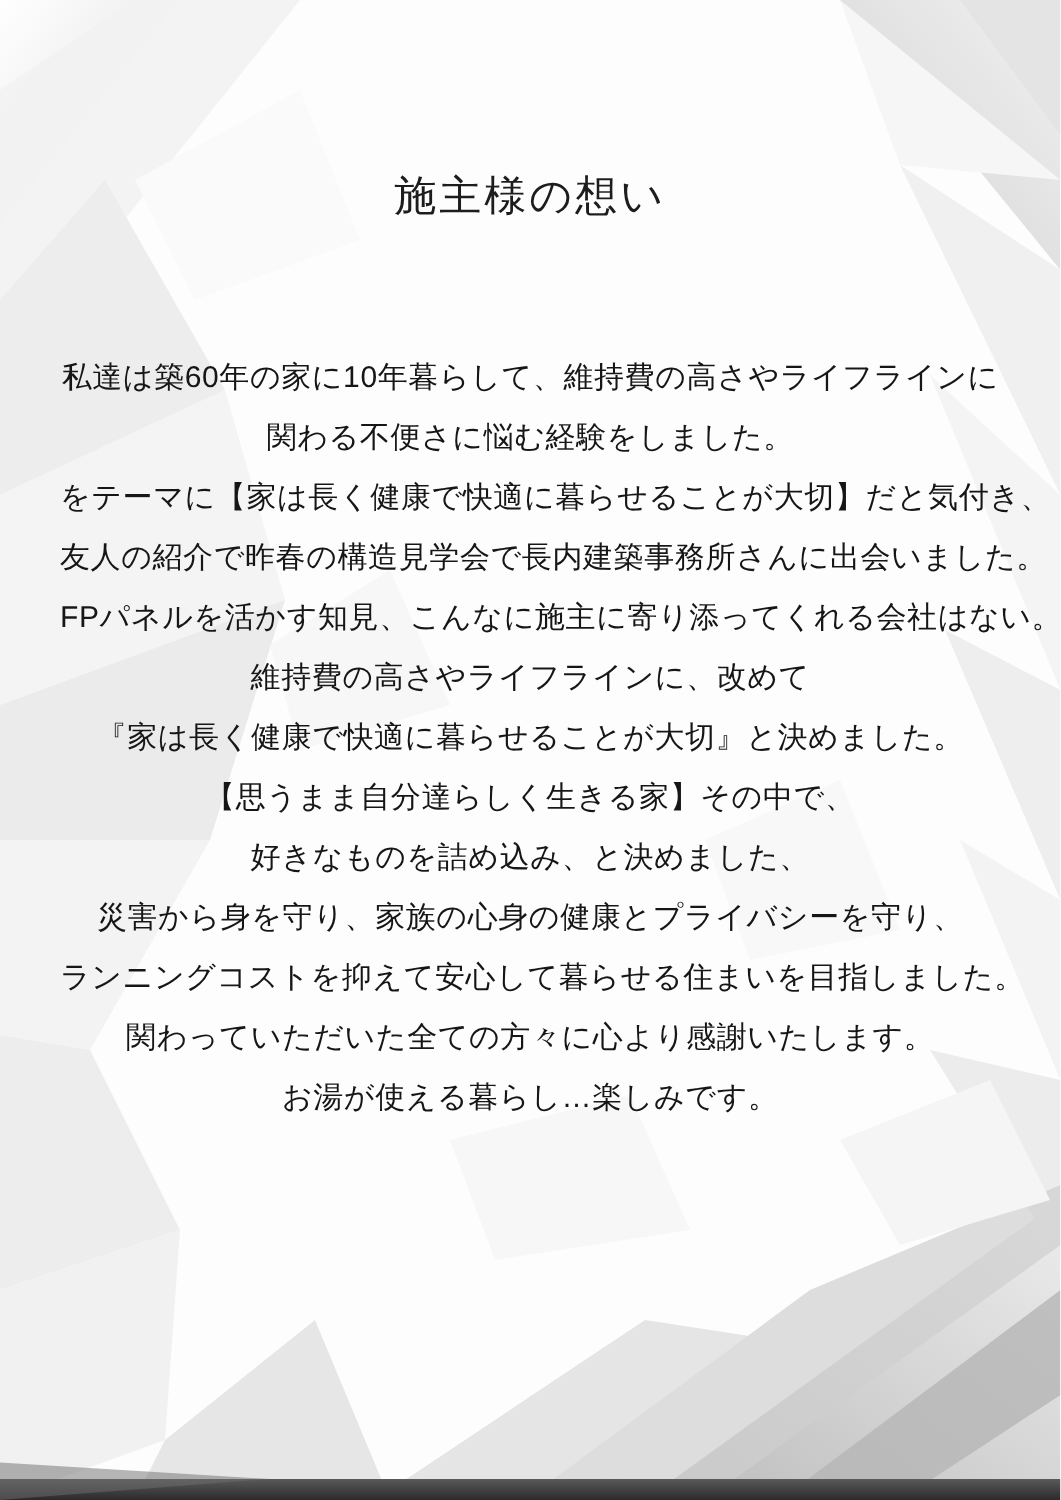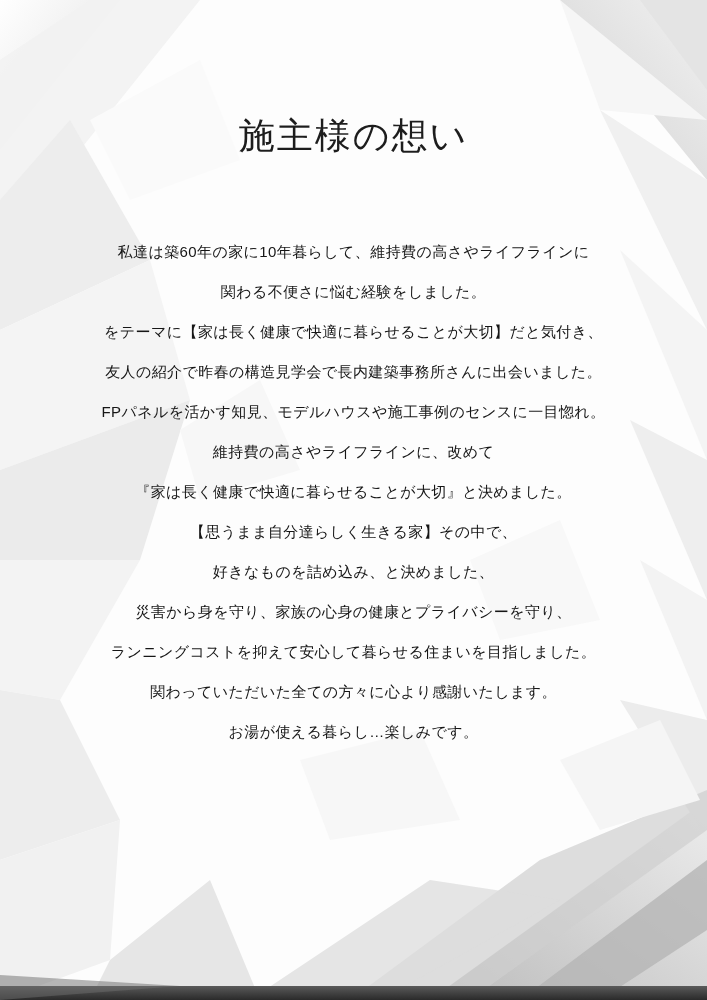--- a/index.html
+++ b/index.html
@@ -32,35 +32,35 @@
     z-index: 5;
     width: 707px;
     height: 1000px;
   }
   .doc-title {
     position: absolute;
     top: 112px;
     left: 0;
     width: 707px;
     text-align: center;
-    font-size: 36px;
+    font-size: 28px;
     letter-spacing: 2px;
     color: #1d1d1d;
     font-family: "Liberation Serif", serif;
     font-weight: 400;
   }
   .body-block {
     position: absolute;
     top: 232px;
     left: 40px;
     width: 627px;
     text-align: center;
   }
   .body-line {
-    font-size: 15px;
+    font-size: 20px;
     line-height: 40px;
     color: #161616;
     font-family: "Liberation Sans", sans-serif;
     letter-spacing: 0.4px;
     white-space: nowrap;
   }
 </style>
 </head>
 <body>
 
@@ -129,21 +129,21 @@
   </svg>
 
   <div class="content">
     <div class="doc-title">施主様の想い</div>
 
     <div class="body-block">
       <div class="body-line">私達は築60年の家に10年暮らして、維持費の高さやライフラインに</div>
       <div class="body-line">関わる不便さに悩む経験をしました。</div>
       <div class="body-line">をテーマに【家は長く健康で快適に暮らせることが大切】だと気付き、</div>
       <div class="body-line">友人の紹介で昨春の構造見学会で長内建築事務所さんに出会いました。</div>
-      <div class="body-line">FPパネルを活かす知見、モデルハウスや施工事例のセンスに一目惚れ。</div>
+      <div class="body-line">FPパネルを活かす知見、こんなに施主に寄り添ってくれる会社はない。</div>
       <div class="body-line">維持費の高さやライフラインに、改めて</div>
       <div class="body-line">『家は長く健康で快適に暮らせることが大切』と決めました。</div>
       <div class="body-line">【思うまま自分達らしく生きる家】その中で、</div>
       <div class="body-line">好きなものを詰め込み、と決めました、</div>
       <div class="body-line">災害から身を守り、家族の心身の健康とプライバシーを守り、</div>
       <div class="body-line">ランニングコストを抑えて安心して暮らせる住まいを目指しました。</div>
       <div class="body-line">関わっていただいた全ての方々に心より感謝いたします。</div>
       <div class="body-line">お湯が使える暮らし…楽しみです。</div>
     </div>
   </div>

